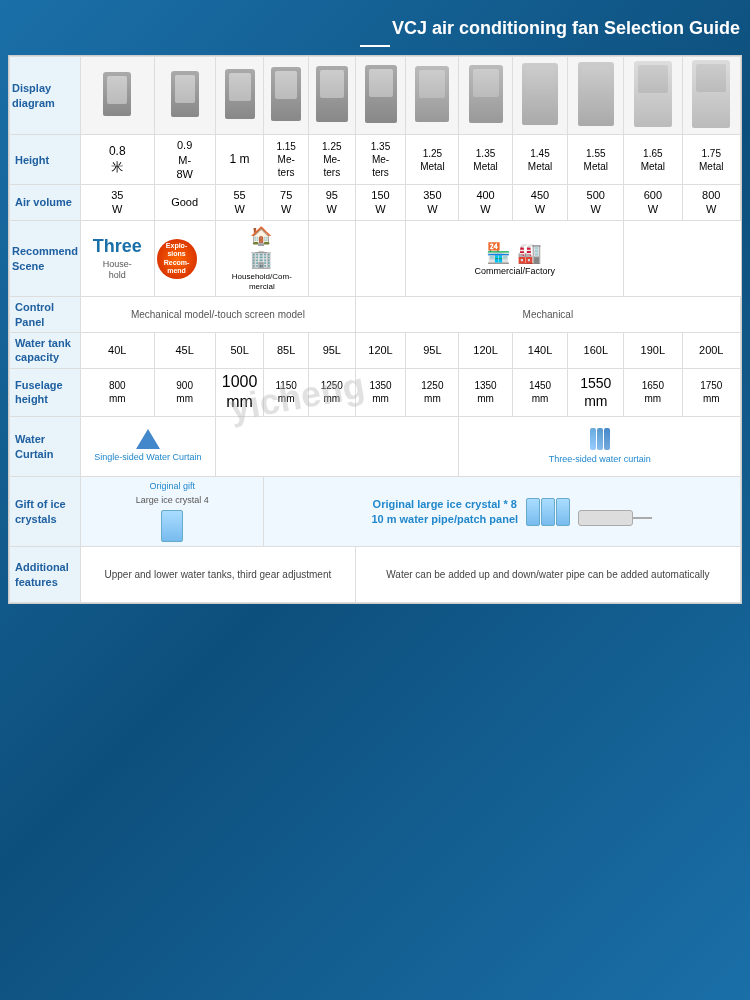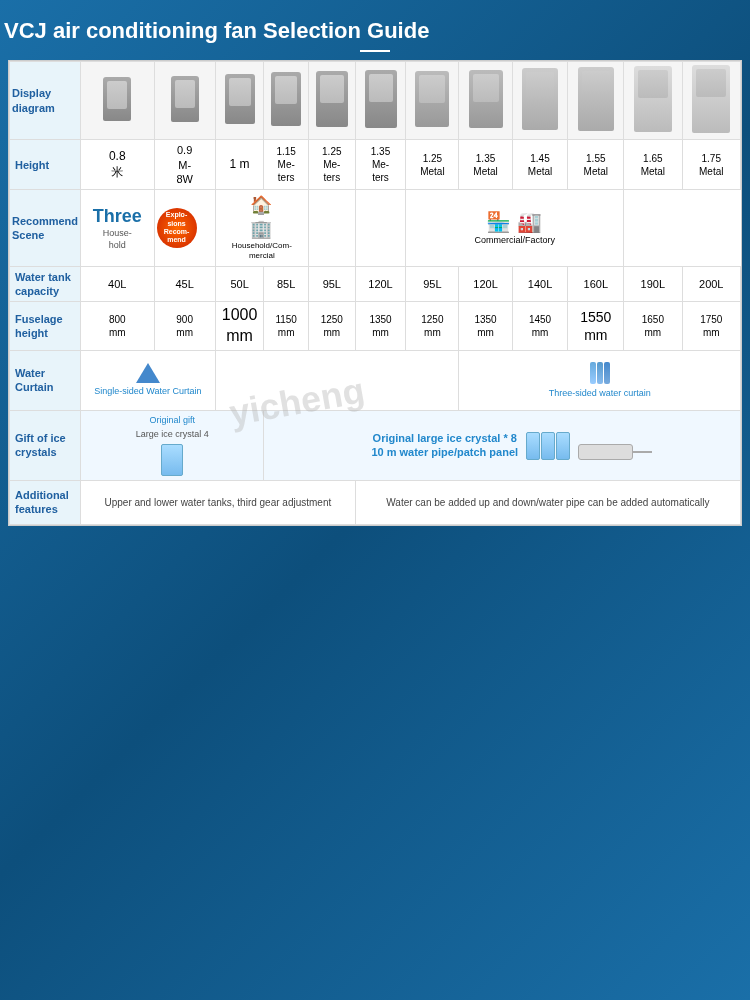--- a/index.html
+++ b/index.html
@@ -4,25 +4,25 @@
   <style>
     * { box-sizing: border-box; margin: 0; padding: 0; }
     body {
       width: 750px;
       height: 1000px;
       background: linear-gradient(135deg, #1a6fa8 0%, #0d4f7c 50%, #1a6fa8 100%);
       font-family: Arial, sans-serif;
       overflow: hidden;
     }
     .page-title {
-      text-align: left;
+      text-align: right;
       color: white;
-      font-size: 22px;
+      font-size: 18px;
       font-weight: bold;
-      padding: 18px 4px 6px;
+      padding: 18px 10px 6px;
     }
     .title-underline {
       width: 30px;
       height: 2px;
       background: white;
       margin: 0 auto 8px;
     }
     .table-container {
       margin: 0 8px;
       border: 1px solid #ccc;
@@ -158,20 +158,35 @@
       <td style="font-size:10px;">1.35<br>Me-<br>ters</td>
       <td style="font-size:10px;">1.25<br>Metal</td>
       <td style="font-size:10px;">1.35<br>Metal</td>
       <td style="font-size:10px;">1.45<br>Metal</td>
       <td style="font-size:10px;">1.55<br>Metal</td>
       <td style="font-size:10px;">1.65<br>Metal</td>
       <td style="font-size:10px;">1.75<br>Metal</td>
     </tr>
 
 
+    <tr>
+      <td class="row-header">Air volume</td>
+      <td>35<br>W</td>
+      <td>Good</td>
+      <td>55<br>W</td>
+      <td>75<br>W</td>
+      <td>95<br>W</td>
+      <td>150<br>W</td>
+      <td>350<br>W</td>
+      <td>400<br>W</td>
+      <td>450<br>W</td>
+      <td>500<br>W</td>
+      <td>600<br>W</td>
+      <td>800<br>W</td>
+    </tr>
 
     <tr class="recommend-row">
       <td class="row-header">Recommend Scene</td>
 
       <td style="padding:4px 2px;">
         <div class="three-label">Three</div>
         <div style="font-size:9px;color:#555;">House-<br>hold</div>
       </td>
 
       <td>
@@ -189,20 +204,25 @@
 
       <td colspan="4">
         <div style="display:flex;justify-content:center;gap:6px;align-items:center;">
           <span style="font-size:20px;">🏪</span>
           <span style="font-size:20px;">🏭</span>
         </div>
         <div style="font-size:9px;">Commercial/Factory</div>
       </td>
     </tr>
 
+    <tr>
+      <td class="row-header">Control Panel</td>
+      <td colspan="5" style="font-size:10px;color:#555;">Mechanical model/-touch screen model</td>
+      <td colspan="7" style="font-size:10px;color:#555;">Mechanical</td>
+    </tr>
 
     <tr>
       <td class="row-header">Water tank capacity</td>
       <td>40L</td>
       <td>45L</td>
       <td>50L</td>
       <td>85L</td>
       <td>95L</td>
       <td>120L</td>
       <td>95L</td>
@@ -271,21 +291,21 @@
             <div style="width:14px;height:28px;background:linear-gradient(180deg,#aaddff,#77bbee);border:1px solid #66aacc;border-radius:2px;"></div>
             <div style="width:14px;height:28px;background:linear-gradient(180deg,#aaddff,#77bbee);border:1px solid #66aacc;border-radius:2px;"></div>
           </div>
           <div style="display:inline-block;width:55px;height:16px;background:#ddd;border:1px solid #aaa;border-radius:3px;position:relative;">
             <div style="position:absolute;right:-20px;top:6px;width:20px;height:2px;background:#aaa;"></div>
           </div>
         </div>
       </td>
     </tr>
 
-    <tr style="height:44px;">
+    <tr style="height:56px;">
       <td class="row-header">Additional features</td>
 
       <td colspan="5" style="font-size:10px;color:#444;text-align:center;padding:6px;">Upper and lower water tanks, third gear adjustment</td>
 
       <td colspan="7" style="font-size:10px;color:#444;text-align:center;padding:6px;">Water can be added up and down/water pipe can be added automatically</td>
     </tr>
   </tbody>
     </table>
 </div>
 

